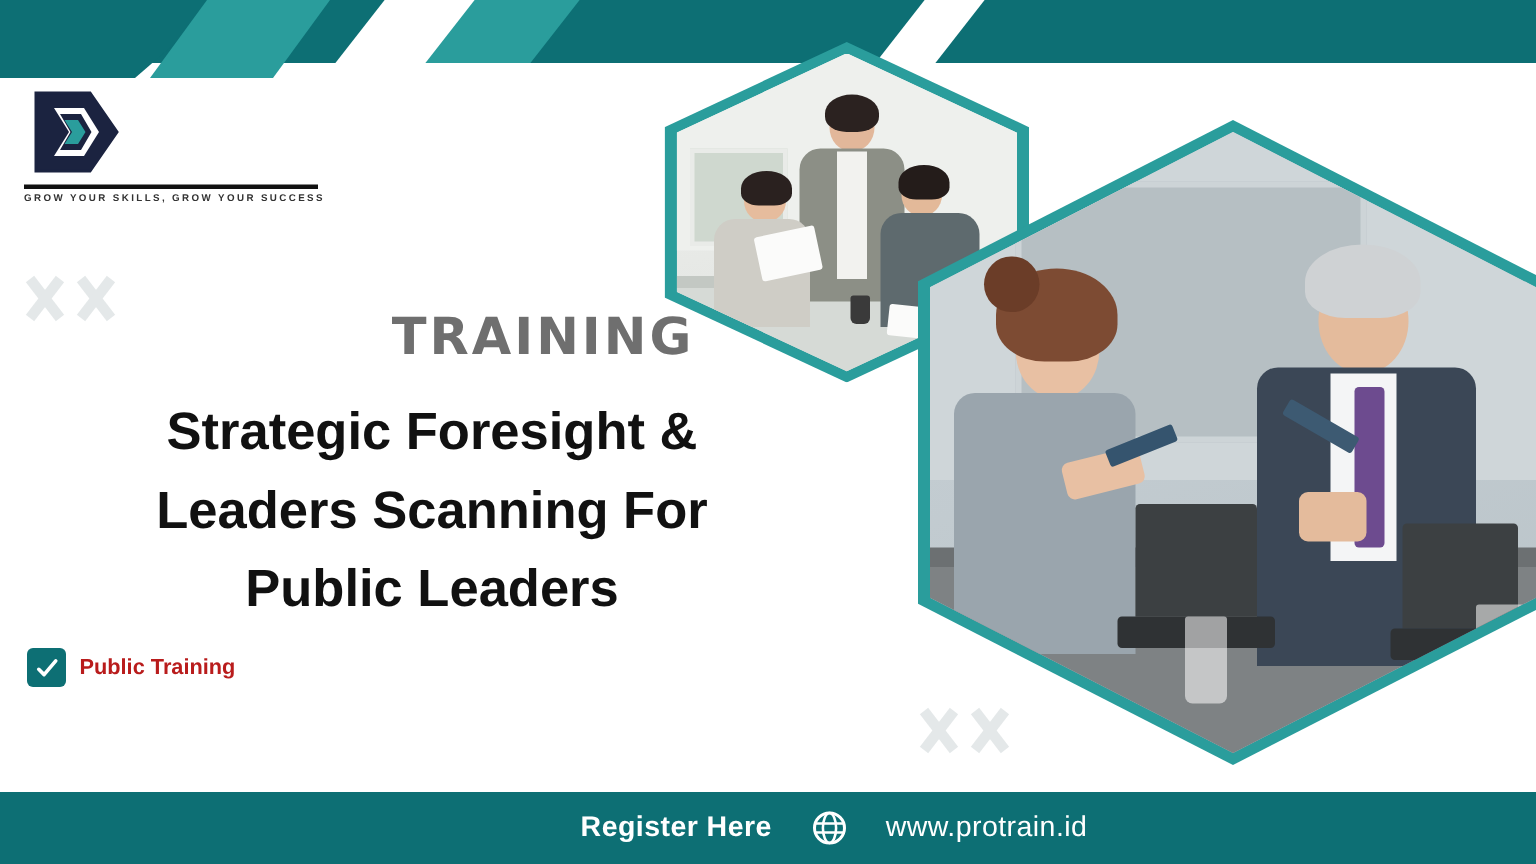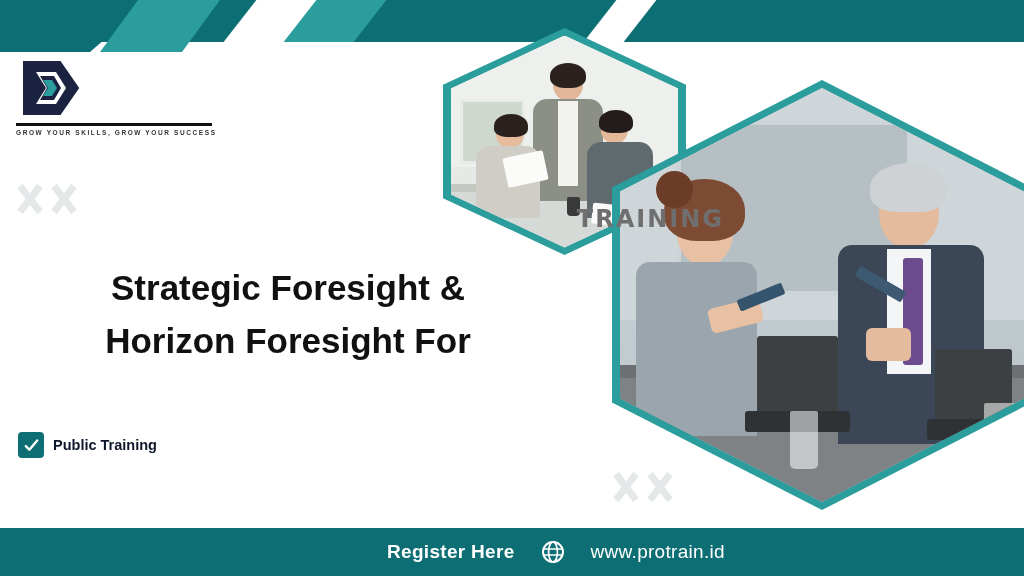--- a/index.html
+++ b/index.html
@@ -40,34 +40,34 @@
   
   .logo{position:absolute;top:58px;left:16px;width:210px;}
   .logo-mark{width:66px;height:60px;}
   .logo-text{font-size:19px;font-weight:bold;color:#111111;letter-spacing:1.2px;margin-top:4px;
     font-family:"Liberation Sans", sans-serif;}
   .logo-sub{font-size:6.5px;color:#333333;letter-spacing:1.6px;margin-top:3px;font-weight:bold;}
   .logo-row{display:flex;align-items:center;gap:8px;}
   .logo-underline{width:196px;height:3px;background:#111111;margin-top:5px;}
 
   
-  .training-kicker{position:absolute;top:205px;left:0;width:724px;text-align:right;
-    font-size:24px;font-weight:bold;letter-spacing:2px;color:#6f6f6f;
+  .training-kicker{position:absolute;top:205px;left:0;width:724px;text-align:center;
+    font-size:34px;font-weight:bold;letter-spacing:2px;color:#6f6f6f;
     font-family:"DejaVu Sans", sans-serif;}
   .title{position:absolute;top:262px;left:0;width:576px;text-align:center;
     font-size:35px;line-height:1.5;font-weight:bold;color:#111111;}
   .title span{display:block;}
 
   
   .checks{position:absolute;top:432px;left:18px;display:flex;align-items:center;gap:26px;}
   .check-item{display:flex;align-items:center;gap:9px;}
   .cbox{width:26px;height:26px;border-radius:4px;background:#0d6f74;display:flex;
     align-items:center;justify-content:center;}
   .cbox svg{width:17px;height:17px;}
-  .clabel{font-size:14.5px;font-weight:bold;color:#0f172a;text-align:right;}
+  .clabel{font-size:14.5px;font-weight:bold;color:#b91c1c;text-align:right;}
 
   
   .xx{position:absolute;display:flex;gap:1px;opacity:.55;}
   .xx svg{display:block;}
   .xx1{top:182px;left:14px;}
   .xx2{top:470px;left:610px;}
 
   
   .hex{position:absolute;}
   .hex-ring{
@@ -232,21 +232,22 @@
           <div class="glass" style="left:42%;top:78%;width:7%;height:14%;"></div>
           <div class="glass" style="left:90%;top:76%;width:8%;height:16%;"></div>
         </div>
       </div>
     </div>
   </div>
 
   <div class="training-kicker">TRAINING</div>
   <div class="title">
     <span>Strategic Foresight &amp;</span>
-    <span>Horizon Foresight For</span>
+    <span>Leaders Scanning For</span>
+    <span>Public Leaders</span>
   </div>
 
   <div class="checks">
     <div class="check-item">
       <span class="cbox">
         <svg viewBox="0 0 24 24">
             <path d="M4 13 L9 18 L20 5" fill="none" stroke="#ffffff" stroke-width="3.4" stroke-linecap="round" stroke-linejoin="round"></path>
           </svg>
       </span>
       <span class="clabel">Public Training</span>

